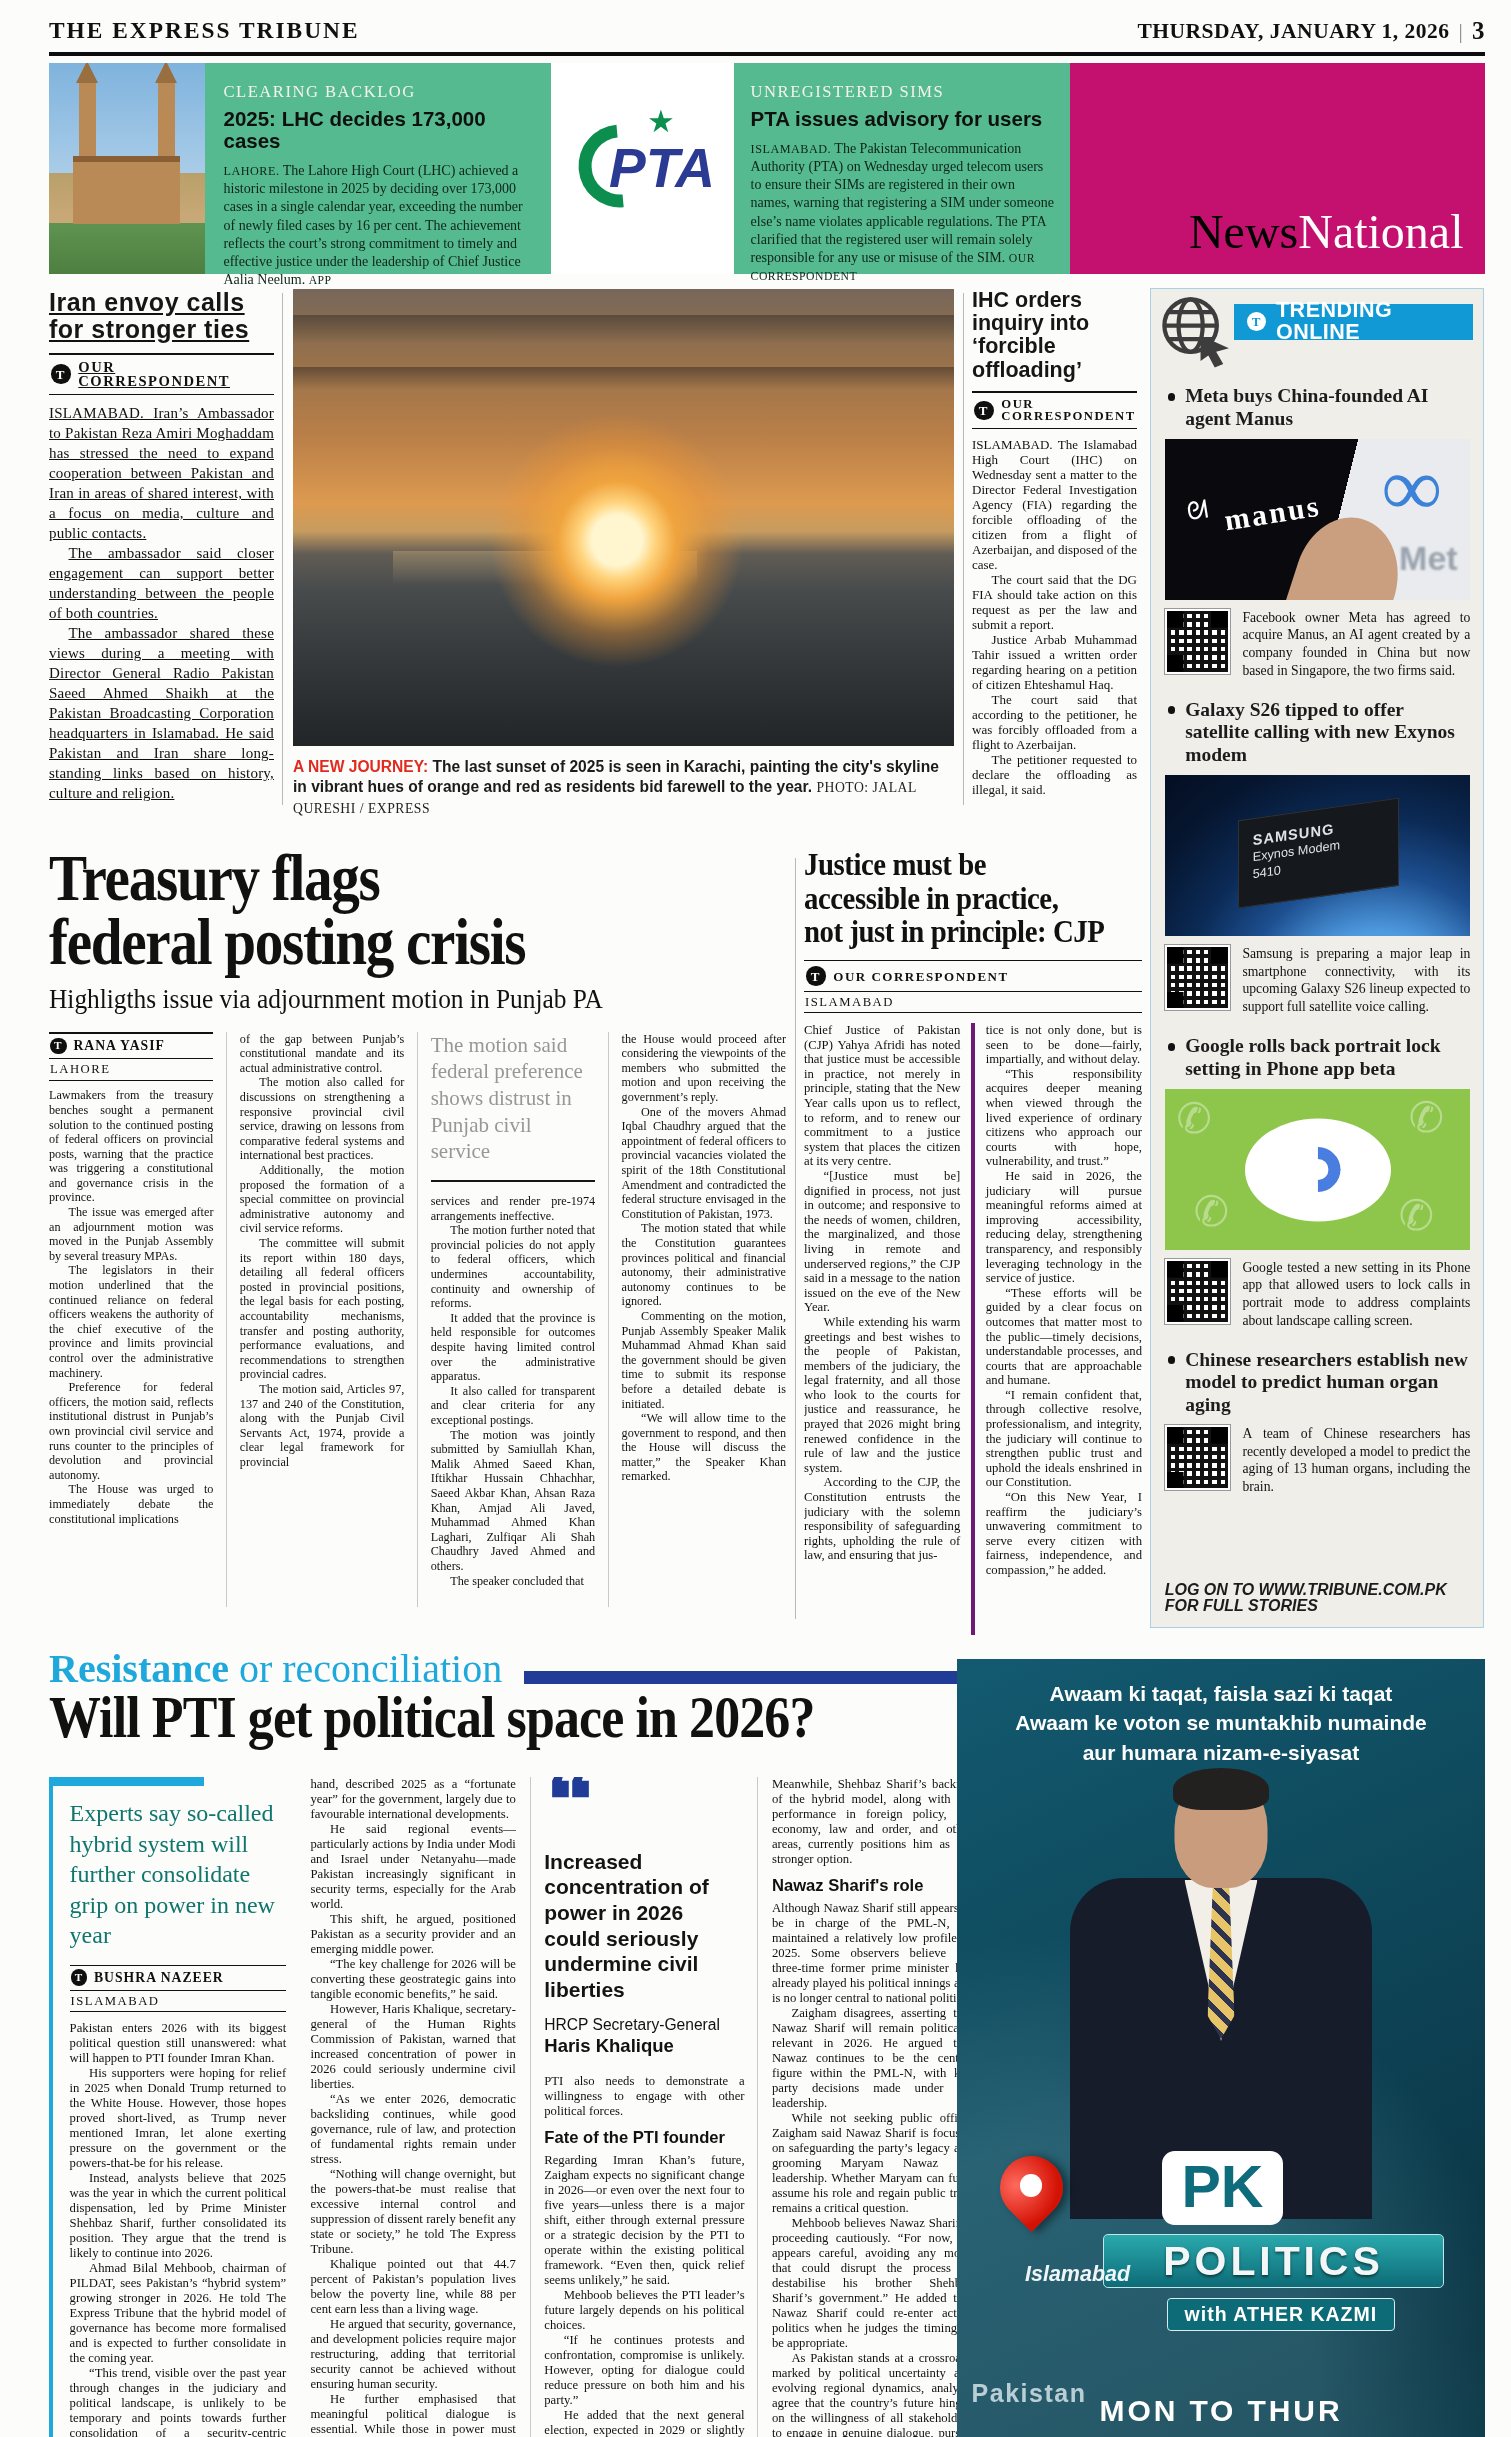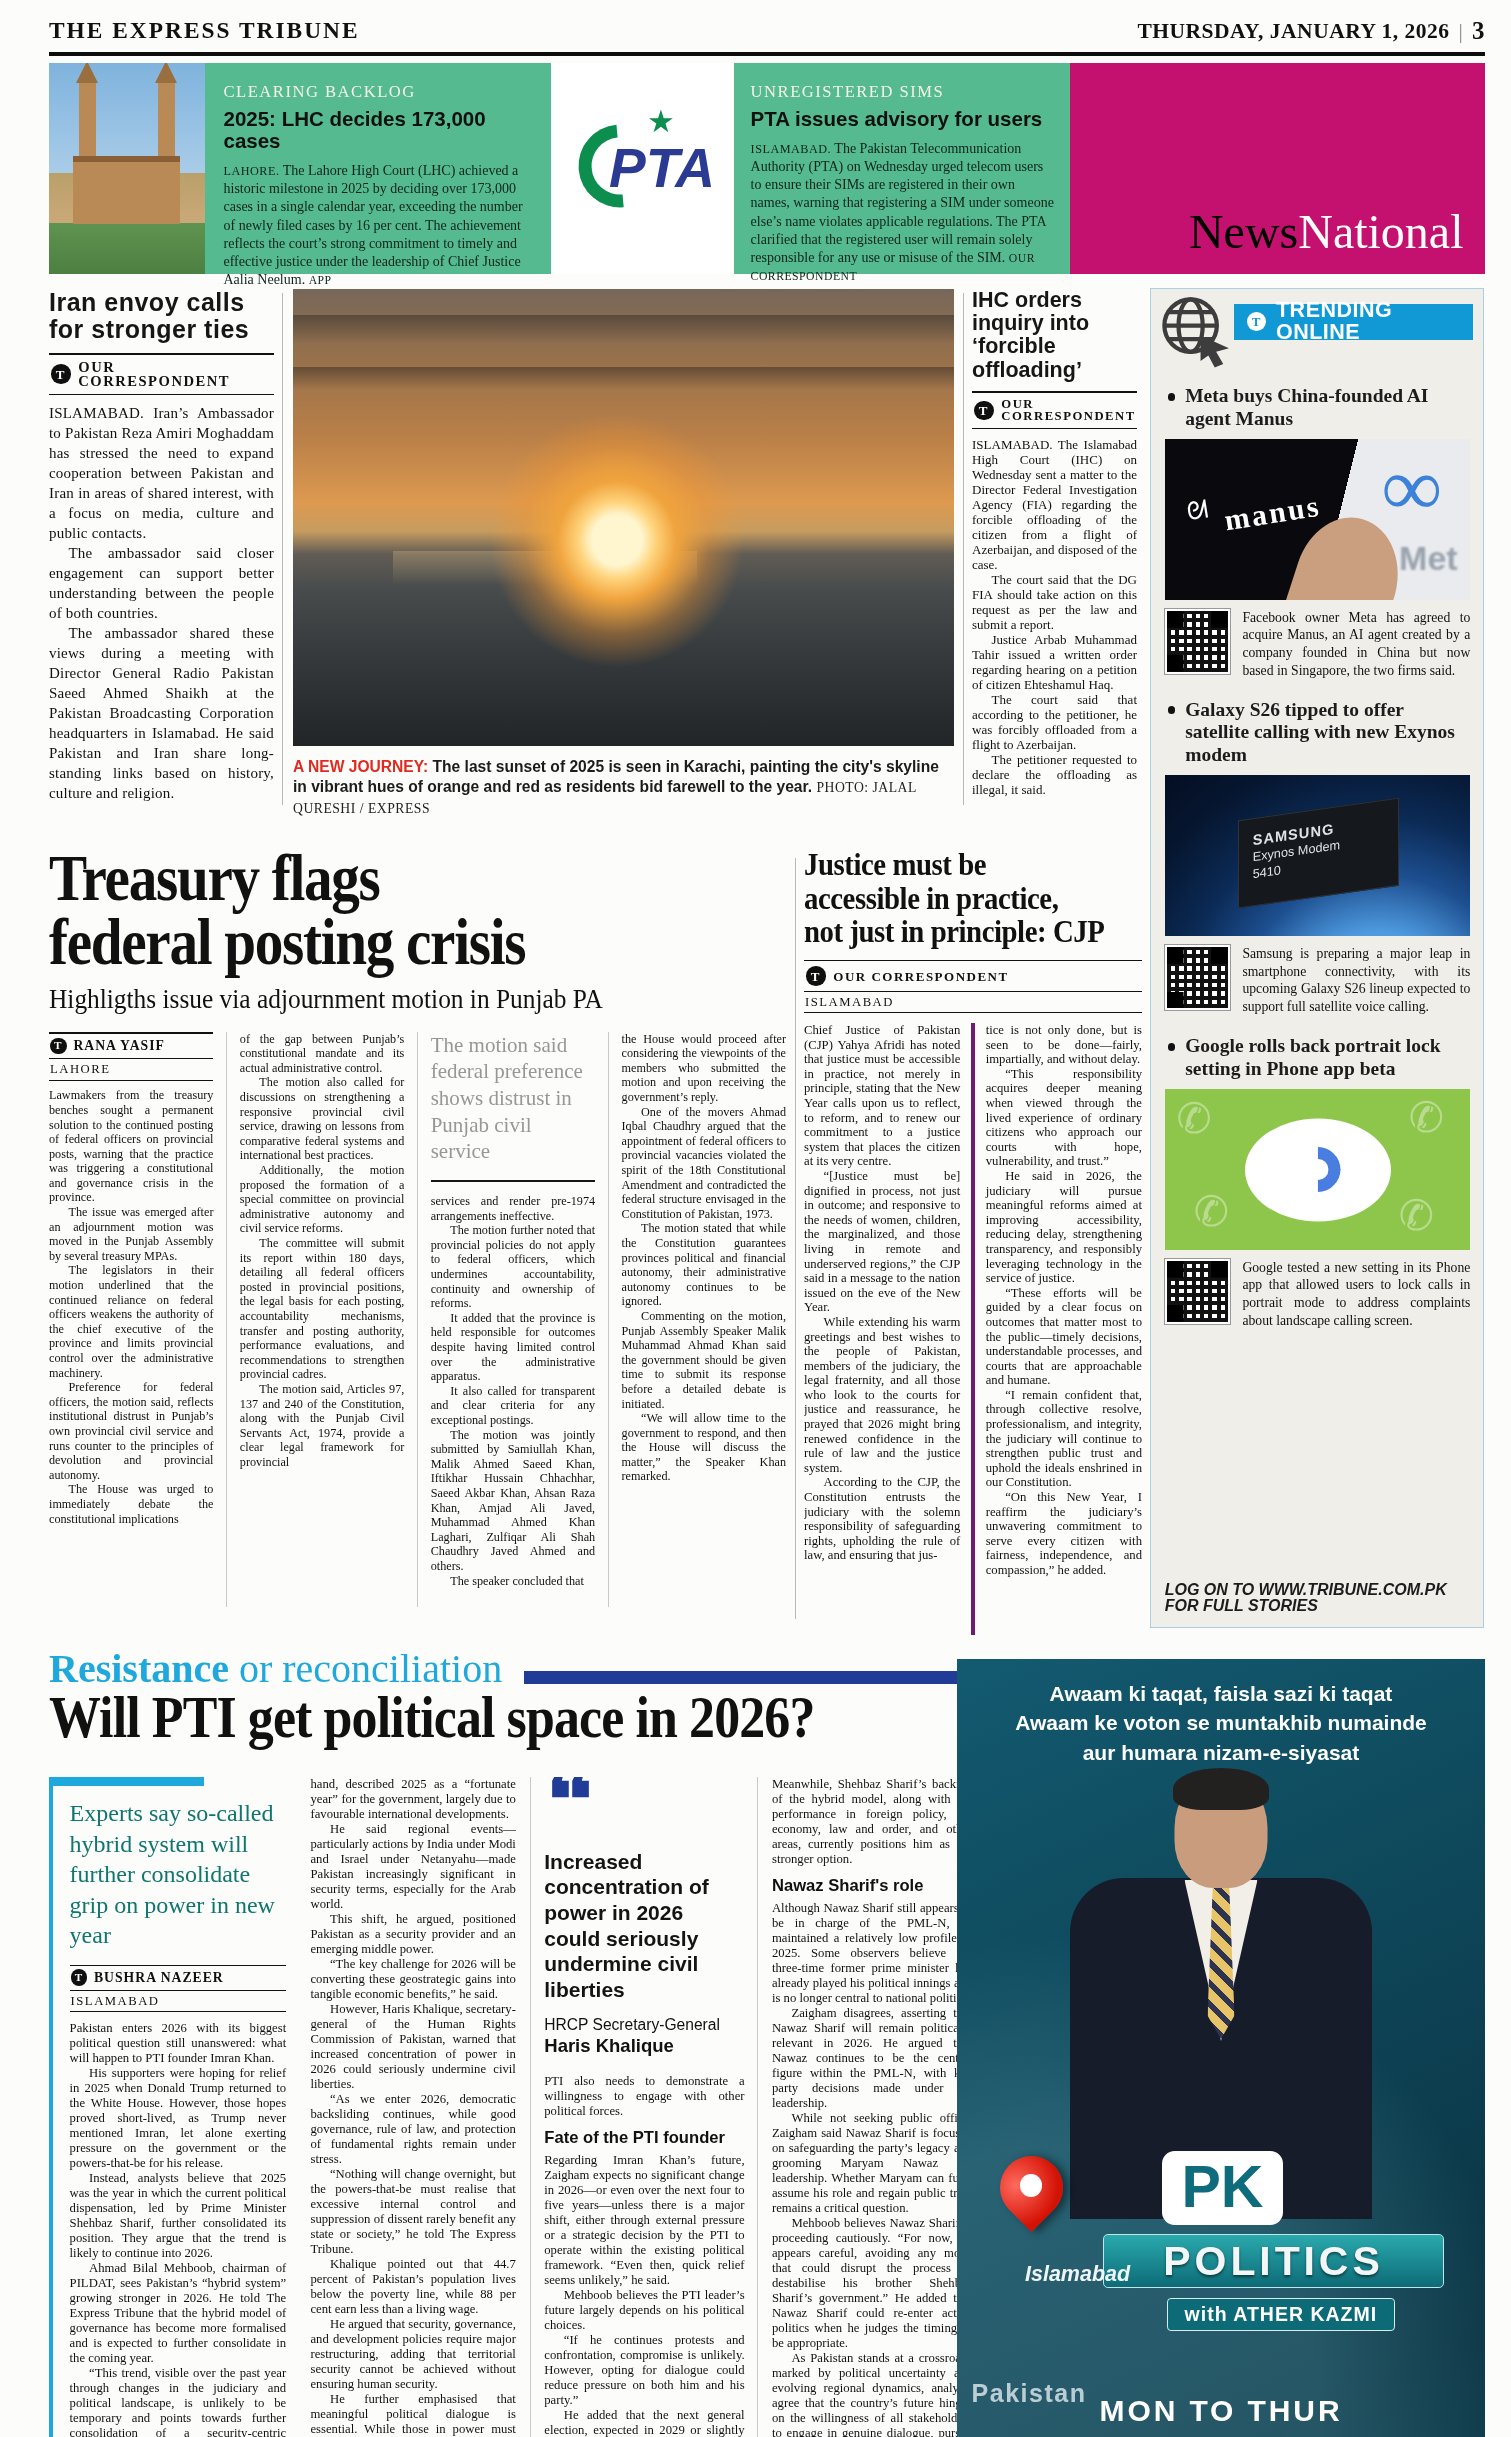--- a/index.html
+++ b/index.html
@@ -47,21 +47,21 @@
   
   .sansH{font-family:"Liberation Sans",sans-serif;font-weight:bold;color:#161616;}
   .byline{display:flex;align-items:center;gap:7.8px;border-top:2.4px solid #111;border-bottom:1.5px solid #111;
           padding:4.9px 2px;font:bold 14.6px/1 "Liberation Serif",serif;letter-spacing:1.5px;}
   .ticon{display:inline-flex;width:19.5px;height:19.5px;border-radius:50%;background:#0f0f0f;color:#fff;
          font:bold 13px/1 "Liberation Serif",serif;align-items:center;justify-content:center;flex:0 0 auto;}
   .bt p{font:14px/18px "Liberation Serif",serif;text-align:justify;}
   .bt p + p{text-indent:19.5px;}
   .vsep{position:absolute;width:1px;background:#b9b9b9;}
   
-  .iran{position:absolute;left:49px;top:289px;width:225px;}
+  .iran{position:absolute;left:49px;top:289px;width:225px;text-decoration:underline;}
   .iran h2{font-size:25px;line-height:1.06;letter-spacing:0.5px;}
   .iran .byline{margin-top:10.7px;}
   .iran .bt{margin-top:8.8px;}
   .iran .bt p{font:15px/20px "Liberation Serif",serif;letter-spacing:0.2px;}
   
   .mainphoto{position:absolute;left:293px;top:289px;width:661px;height:457px;overflow:hidden;background:
      radial-gradient(circle at 49% 55%, #fff6cf 0 25px, #ffd27a 39px, #f0a43e 59px, rgba(240,150,50,.4) 93px, rgba(0,0,0,0) 127px),
      linear-gradient(rgba(58,48,40,.55),rgba(58,48,40,.0)) 0 6%/100% 29px no-repeat,
      linear-gradient(rgba(48,40,35,.5),rgba(48,40,35,0)) 0 18%/100% 22.4px no-repeat,
      linear-gradient(rgba(250,210,140,.28),rgba(250,210,140,0)) 28% 62%/46% 34px no-repeat,
@@ -335,20 +335,27 @@
           <div class="pill">
               <div class="handset"></div>
             </div>
         </div>
         <div class="t-row">
           <div class="qr"></div>
           <p class="blurb">Google tested a new setting in its Phone app that allowed users to lock calls in portrait mode to address complaints about landscape calling screen.</p>
         </div>
       </div>
 
+      <div class="t-item">
+        <h3>Chinese researchers establish new model to predict human organ aging</h3>
+        <div class="t-row" style="margin-top:8.8px;">
+          <div class="qr"></div>
+          <p class="blurb">A team of Chinese researchers has recently developed a model to predict the aging of 13 human organs, including the brain.</p>
+        </div>
+      </div>
     </div>
     <div class="t-foot">LOG ON TO WWW.TRIBUNE.COM.PK FOR FULL STORIES</div>
   </aside>
 
   <section class="treasury">
     <h1><span>Treasury flags</span><br><span>federal posting crisis</span></h1>
     <div class="tsub">Highligths issue via adjournment motion in Punjab PA</div>
     <div class="t-cols">
       <div class="col">
         <div class="smallbyline">

